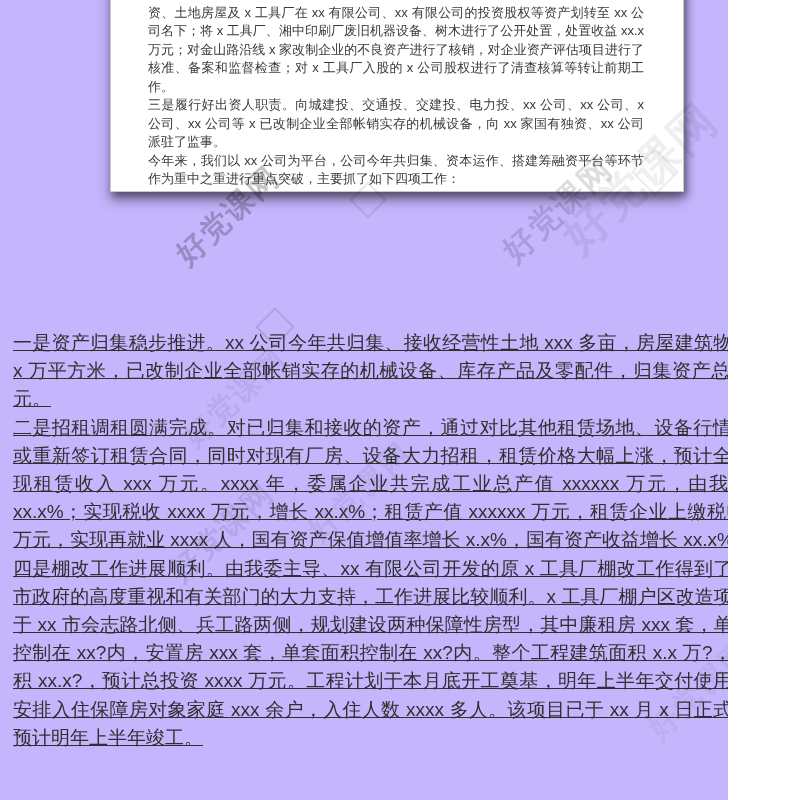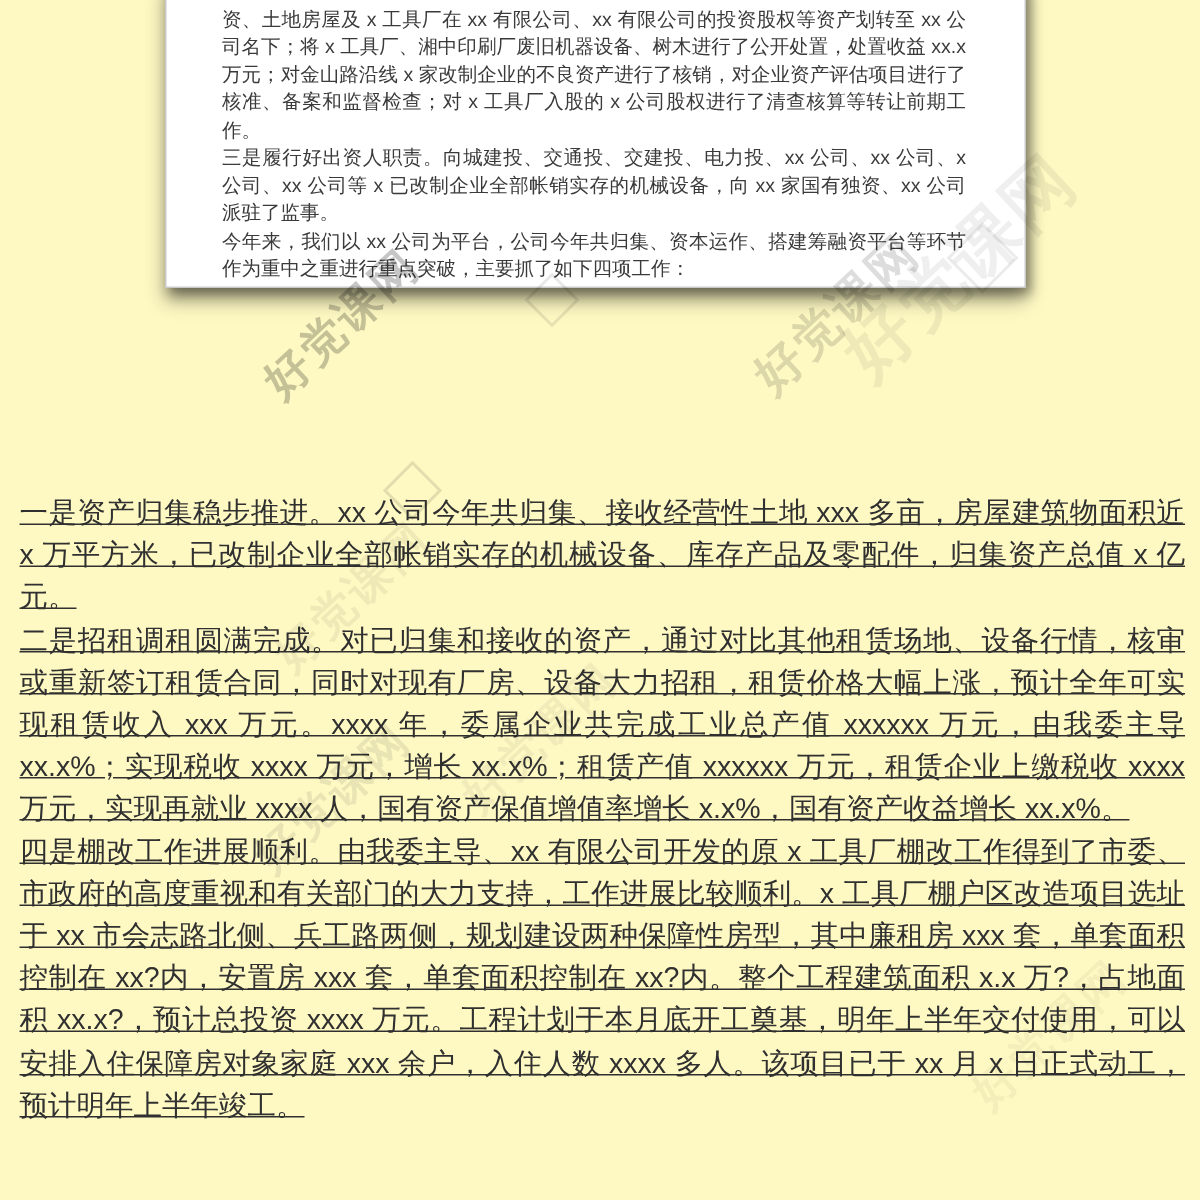--- a/index.html
+++ b/index.html
@@ -1,19 +1,19 @@
 <!DOCTYPE html>
 <html><head>
 <meta charset="utf-8">
 <style>
   html,body{margin:0;padding:0;background:#ffffff;}
   .page{
     position:relative;
-    width:800px;height:800px;
-    background:#fef9c3;
+    width:728px;height:800px;
+    background:#c4b5fd;
     overflow:hidden;
     font-family:"Liberation Sans","DejaVu Sans",sans-serif;
   }
   
   .paper{
     position:absolute;
     left:110px;top:-15px;
     width:574px;
     box-sizing:border-box;
     background:#ffffff;

